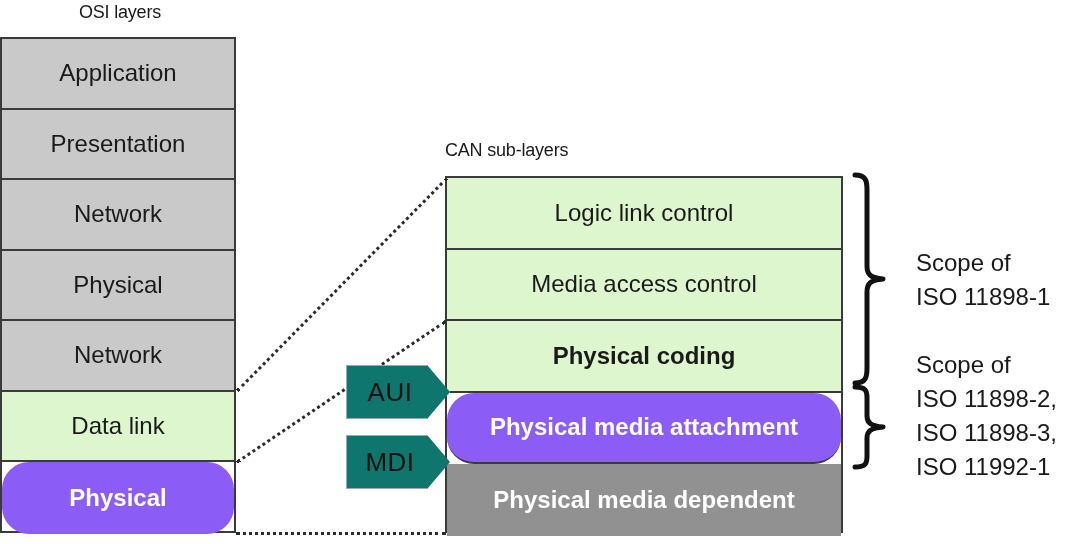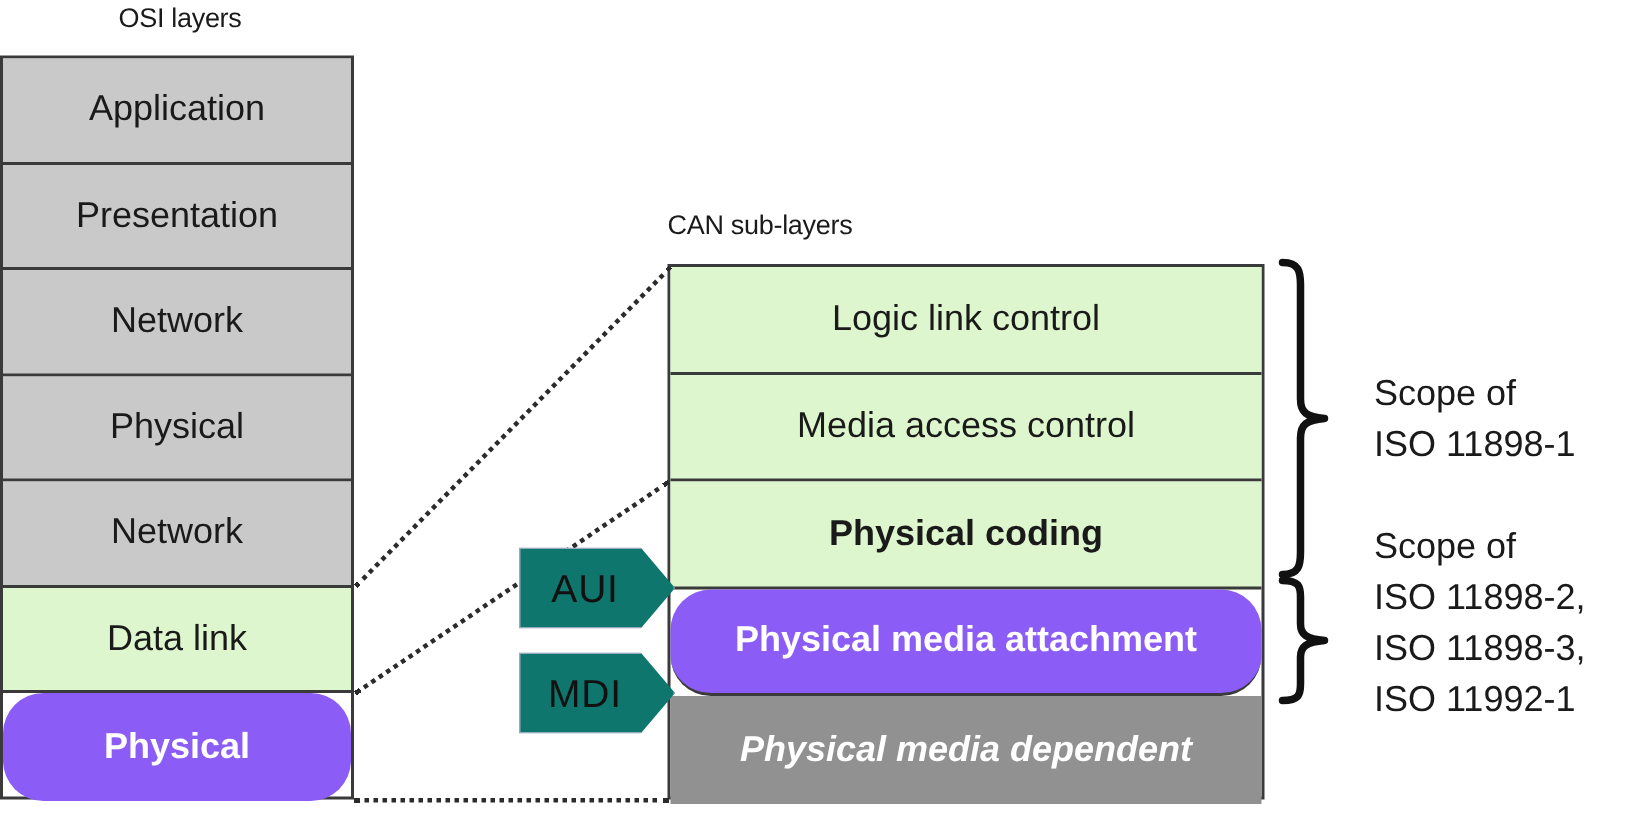--- a/index.html
+++ b/index.html
@@ -55,21 +55,21 @@
     white-space: nowrap;
     overflow: hidden;
   }
   .layer:last-child { border-bottom: none; }
 
   #osi-stack .layer { flex: 0 0 70.5px; }
   #osi-stack .layer.tall { flex: 0 0 72px; }
   #can-stack .layer { flex: 0 0 71.5px; }
 
   .fill-grey      { background: #c9c9c9; }
-  .fill-grey-dark { background: #919191; font-style: italic; }
+  .fill-grey-dark { background: #919191; }
   .fill-green-lt  { background: #ddf6cd; }
   .fill-green-dk  { background: #8b5cf6; border-radius: 27px; }
 
   .txt-white { color: #ffffff; }
   .txt-bold  { font-weight: bold; }
 
   
   .dotline {
     position: absolute;
     height: 0;

